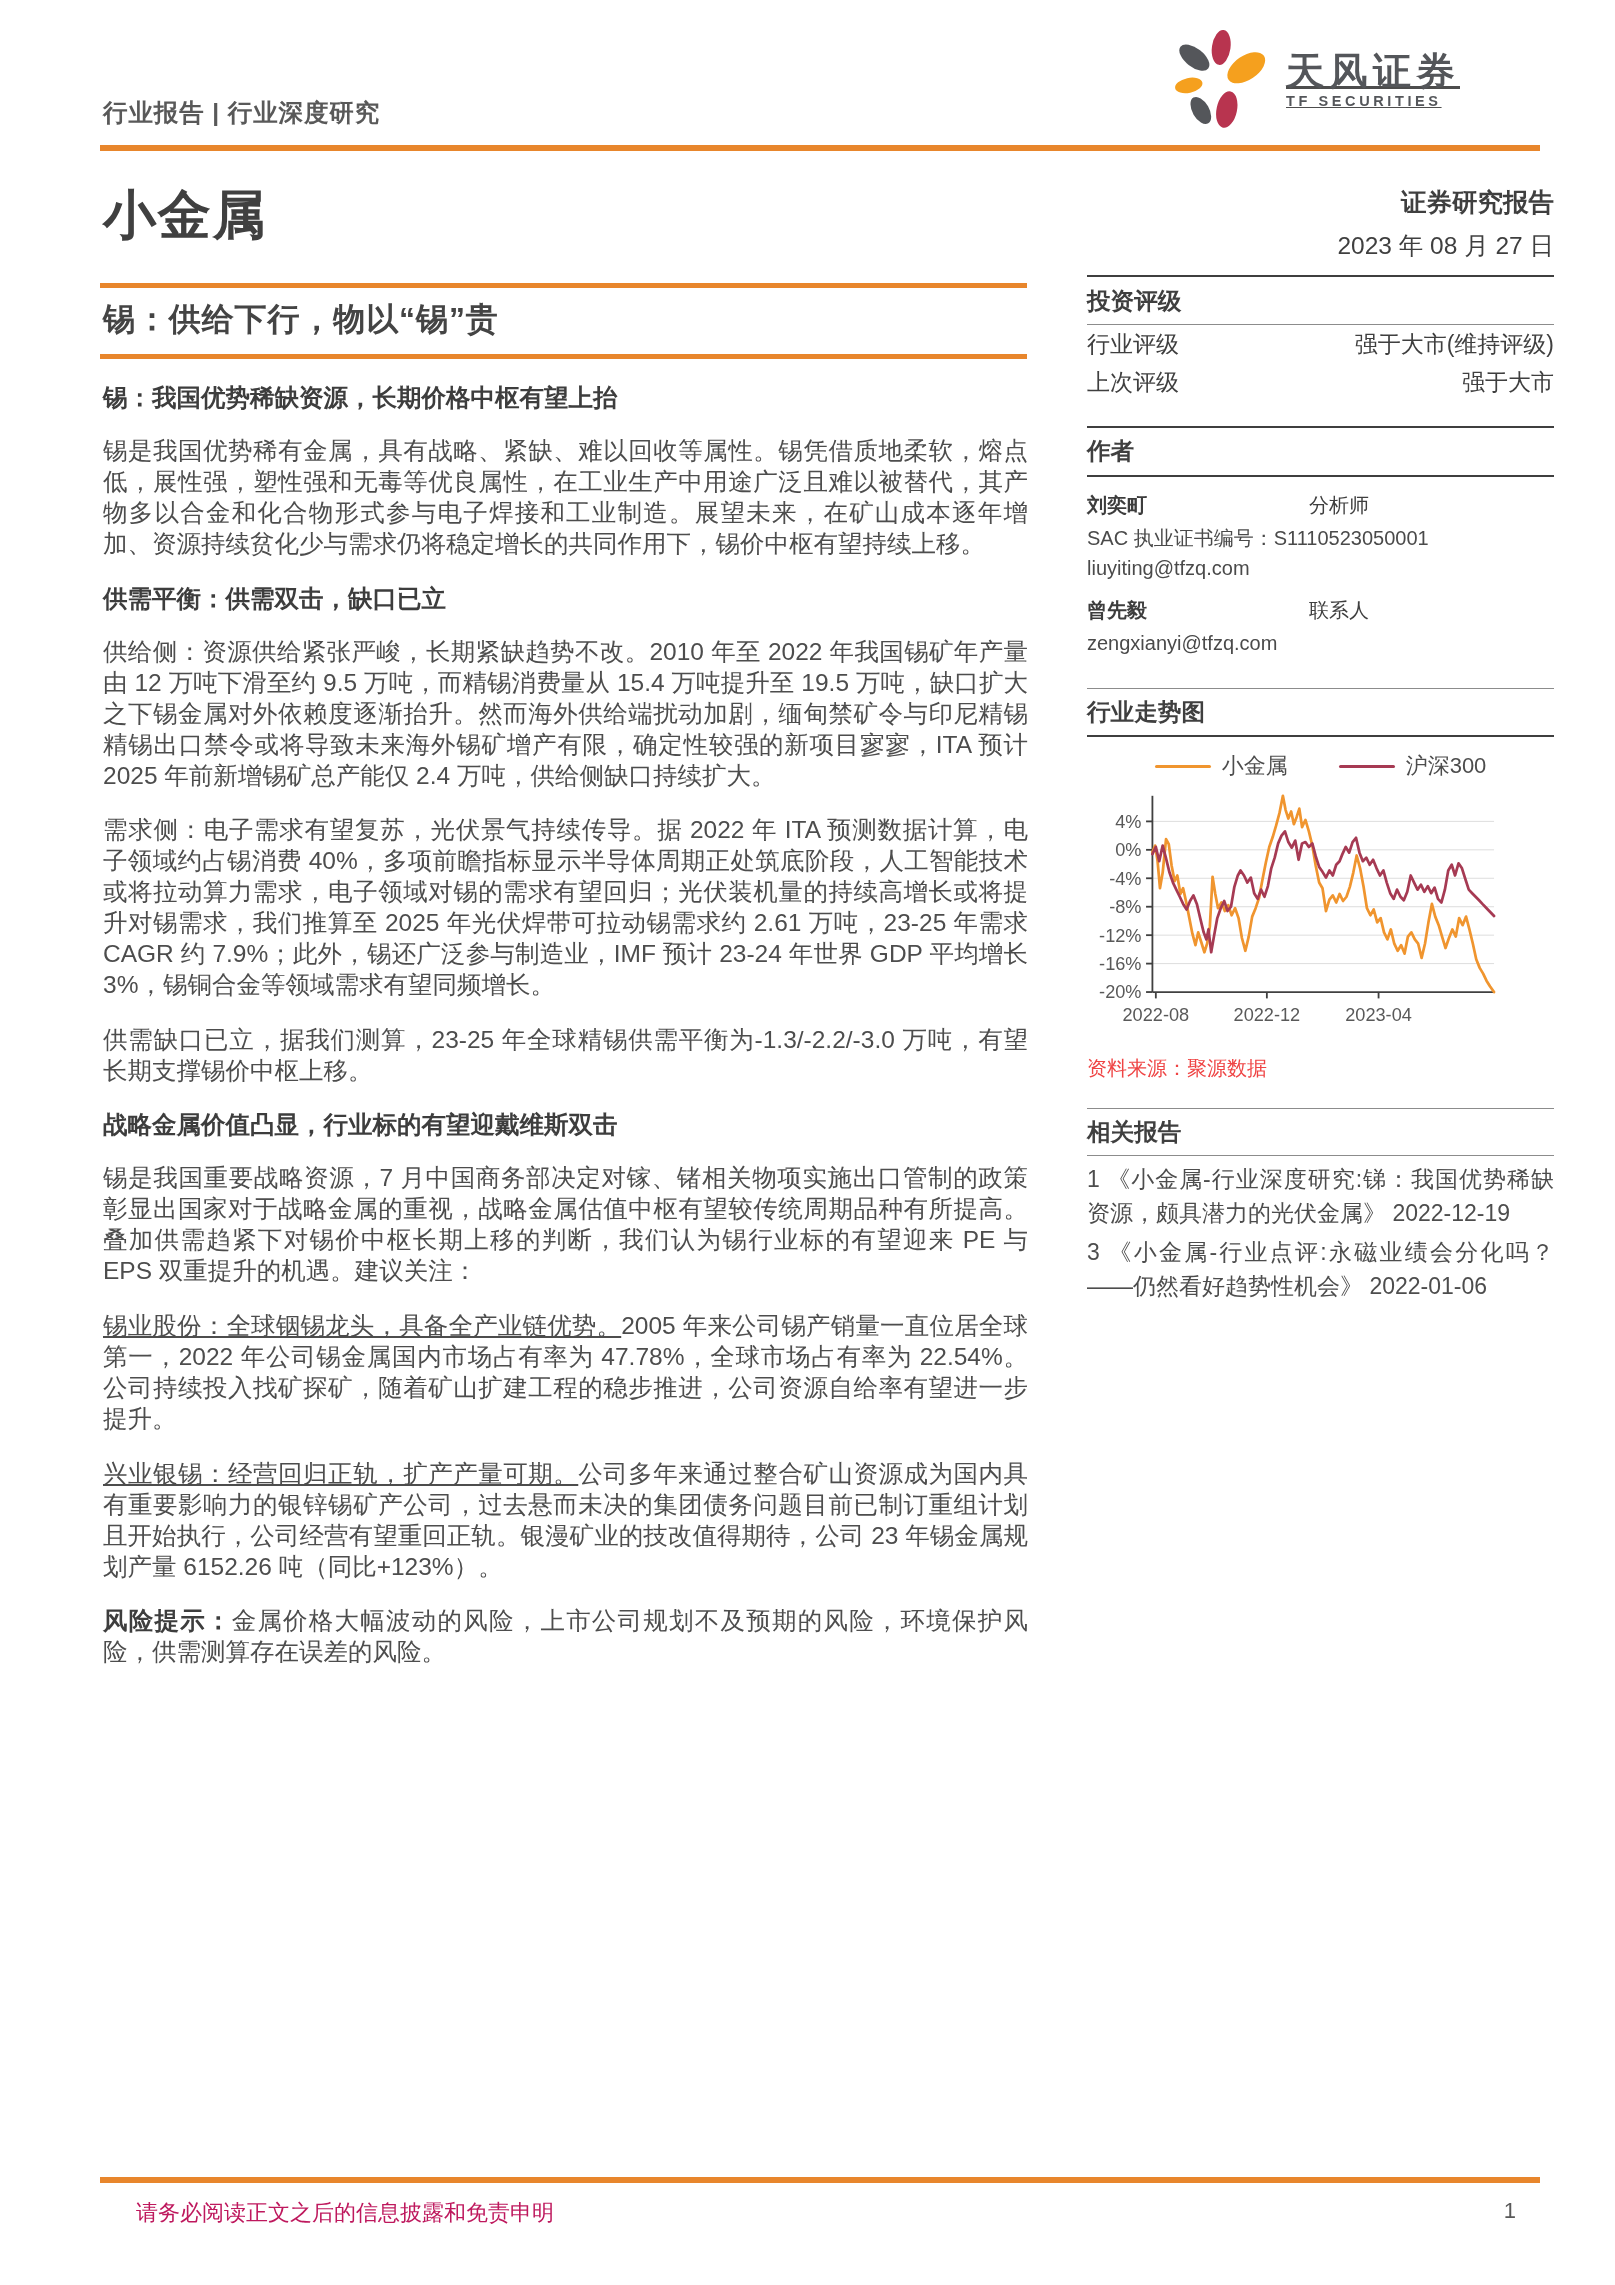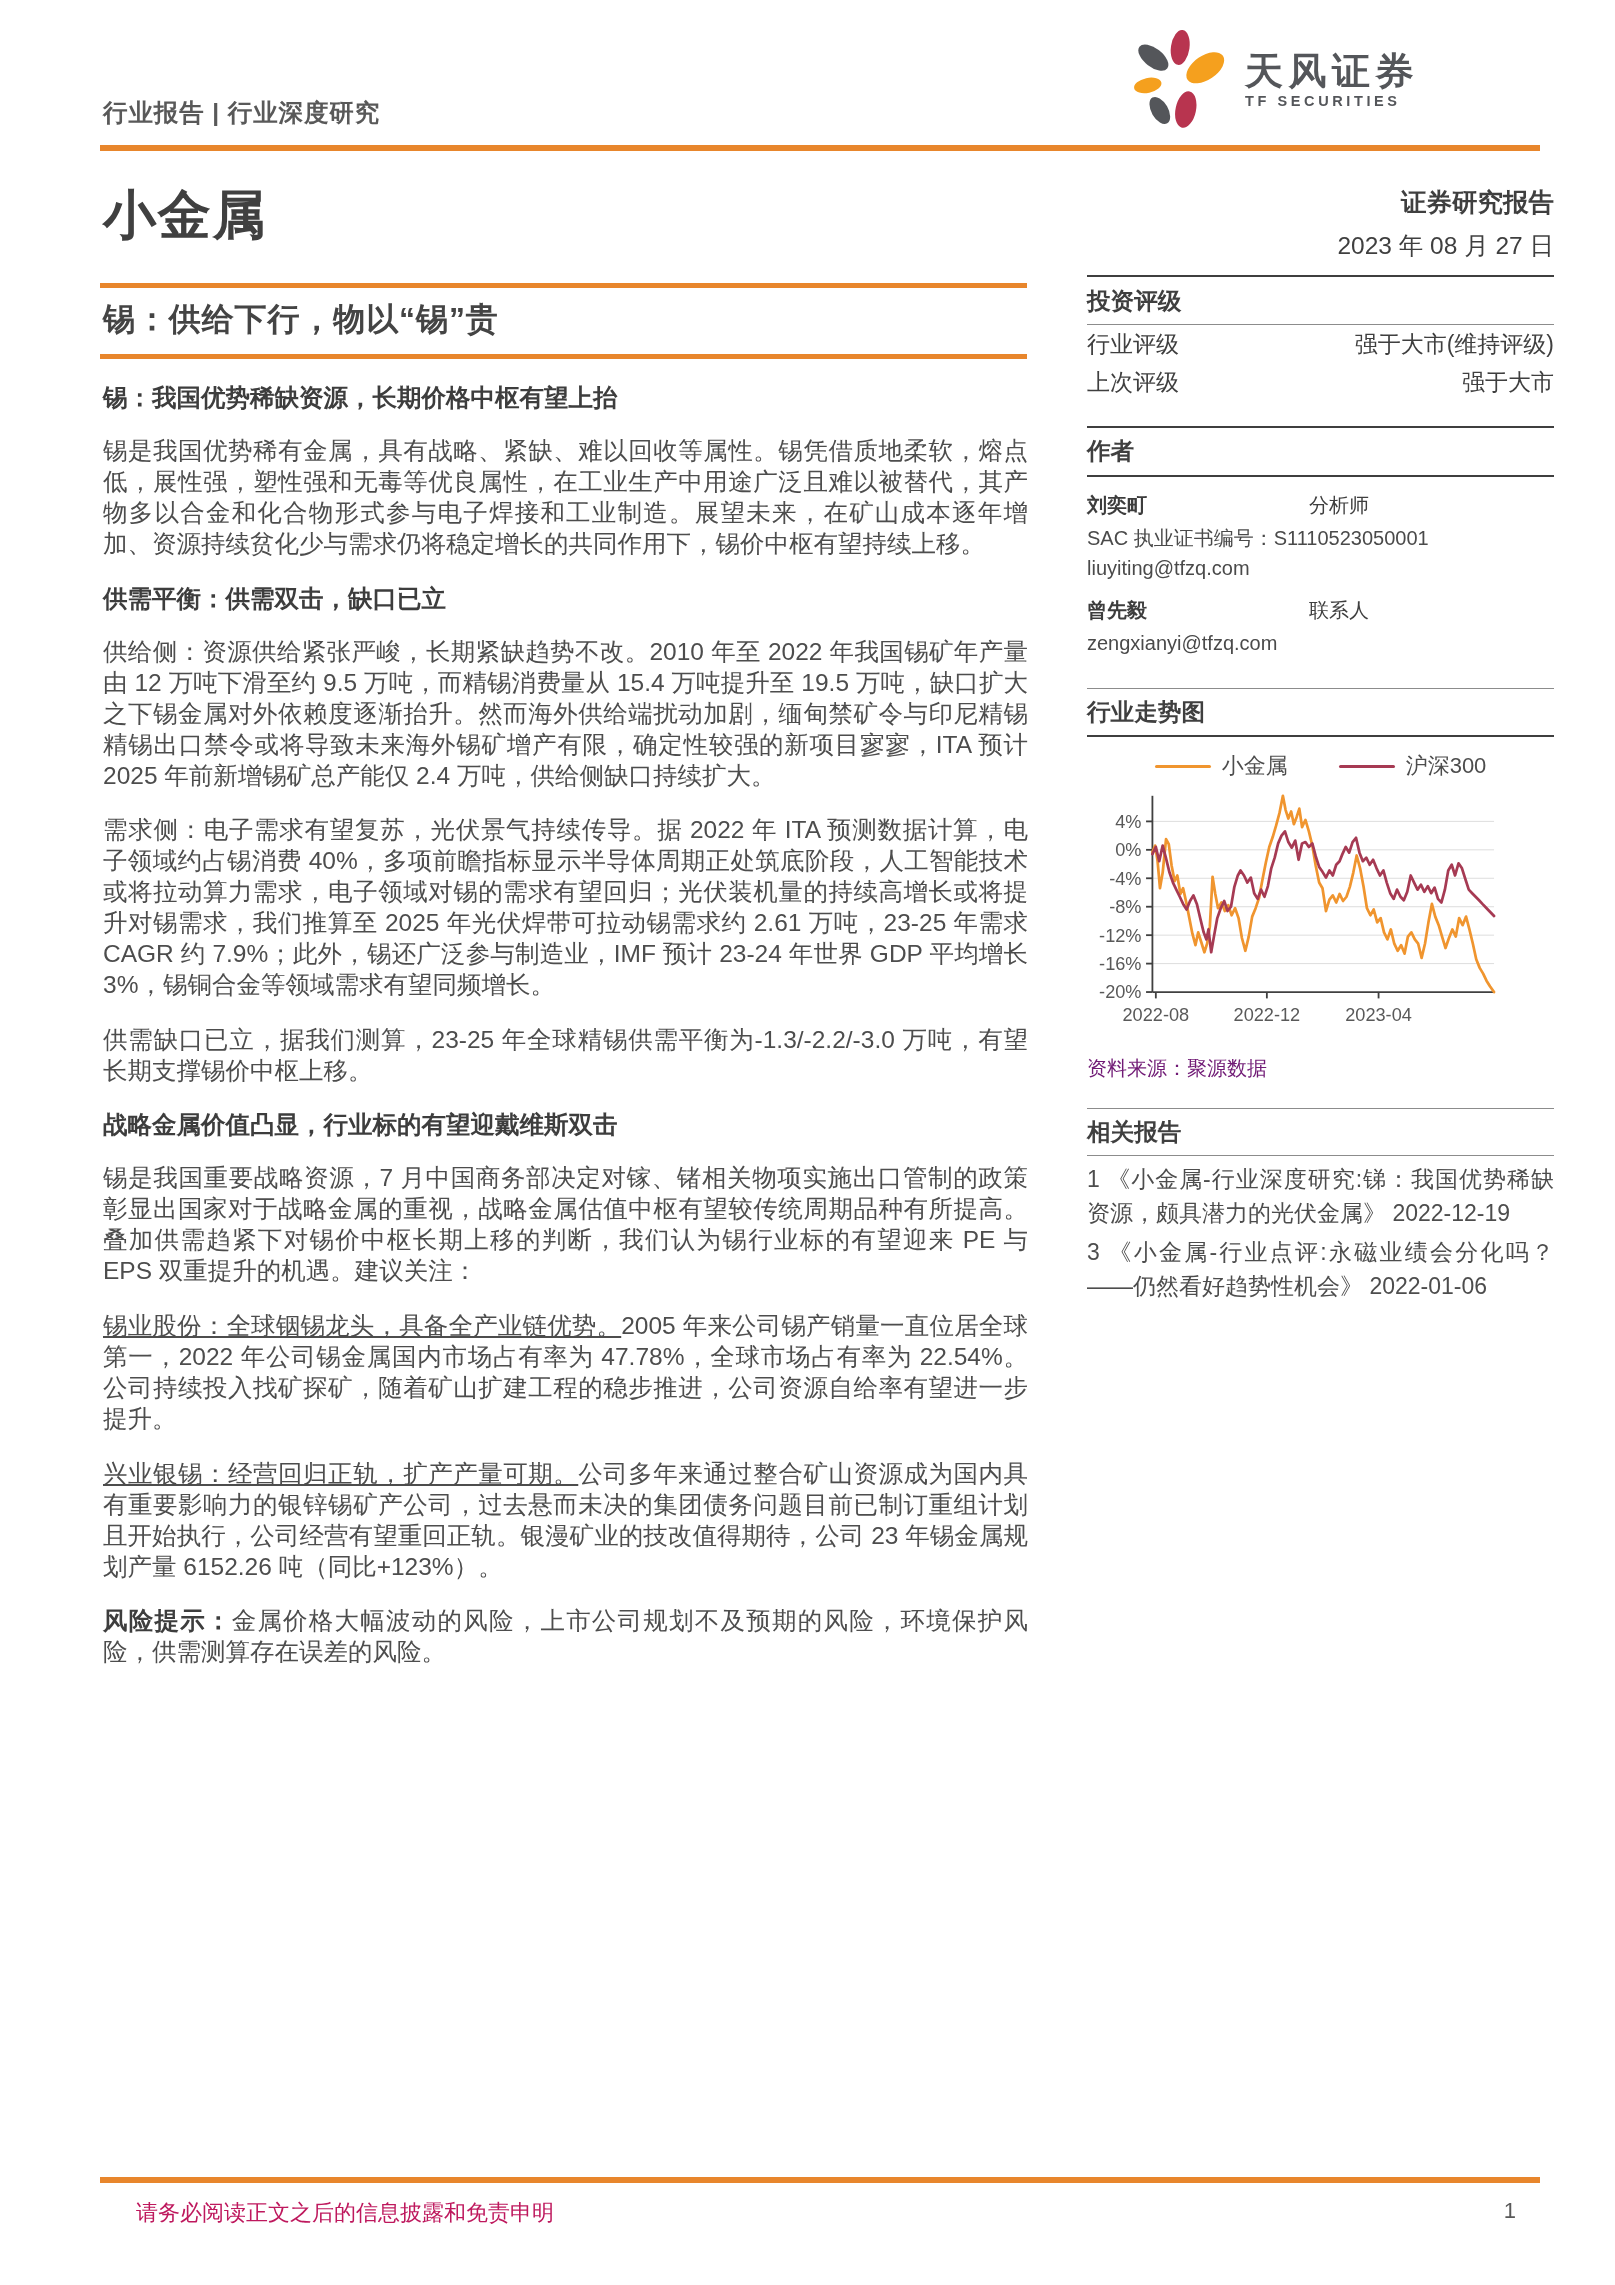--- a/index.html
+++ b/index.html
@@ -2,21 +2,21 @@
 <html style="font-size:14.5px"><head>
 <meta charset="utf-8">
 <style>
   html,body{margin:0;padding:0;background:#ffffff;}
   body{font-family:"Liberation Sans","DejaVu Sans",sans-serif;color:#4d4d4d;}
   .page{position:relative;width:1616px;height:2286px;background:#ffffff;overflow:hidden;}
 
   
   .header-meta{position:absolute;left:103px;top:96px;font-size:24.5px;font-weight:bold;color:#595959;letter-spacing:0.9px;}
   .header-rule{position:absolute;left:100px;top:145px;width:1440px;height:5.5px;background:#e8862c;}
-  .logo{position:absolute;left:1132px;top:27px;display:flex;align-items:center;}
+  .logo{position:absolute;left:1173px;top:27px;display:flex;align-items:center;text-decoration:underline;}
   .logo-text{margin-left:11px;}
   .logo-cn{font-size:38px;font-weight:bold;color:#54565a;letter-spacing:5.5px;line-height:42px;}
   .logo-en{font-size:14.5px;font-weight:bold;color:#54565a;letter-spacing:3.6px;line-height:18px;}
 
   
   .industry-title{position:absolute;left:103px;top:180px;font-size:53px;font-weight:bold;color:#404040;letter-spacing:1.8px;}
   .rule-a{position:absolute;left:100px;top:283px;width:927px;height:4.5px;background:#e8862c;}
   .report-title{position:absolute;left:103px;top:298px;font-size:32px;font-weight:bold;color:#444444;letter-spacing:0.9px;}
   .rule-b{position:absolute;left:100px;top:354px;width:927px;height:4.5px;background:#e8862c;}
 
@@ -42,21 +42,21 @@
   .authors{margin-top:0;}
   .person-row{display:flex;font-size:20px;line-height:31px;margin-top:12.7px;gap:8px;}
   .person-name{font-weight:bold;color:#3d3d3d;width:214px;}
   .person-role{color:#3f3f3f;}
   .person-cert,.person-email{font-size:20px;line-height:27px;color:#4a4a4a;margin-top:3.6px;} .spacer28{height:25.5px;} .spacer34{height:31px;}
 
   
   .legend-row{display:flex;justify-content:center;gap:51px;margin:14.5px 0 1.8px 0;}
   .legend-item{display:flex;align-items:center;gap:11px;font-size:22px;color:#4d4d4d;}
   .legend-swatch{width:56px;height:3.6px;border-radius:1.8px;}
-  .chart-source{font-size:20px;color:#701a75;margin-top:9px;}
+  .chart-source{font-size:20px;color:#ef4444;margin-top:9px;}
 
   
   .related-item{font-size:23px;line-height:34px;color:#4d4d4d;text-align:justify;margin-top:5.5px;}
 
   
   .footer-rule{position:absolute;left:100px;top:2177px;width:1440px;height:5.5px;background:#e8862c;}
   .footer-text{position:absolute;left:136px;top:2198px;font-size:22px;color:#be185d;}
   .footer-page{position:absolute;right:100px;top:2198px;font-size:22px;color:#595959;}
 </style>
 </head>

